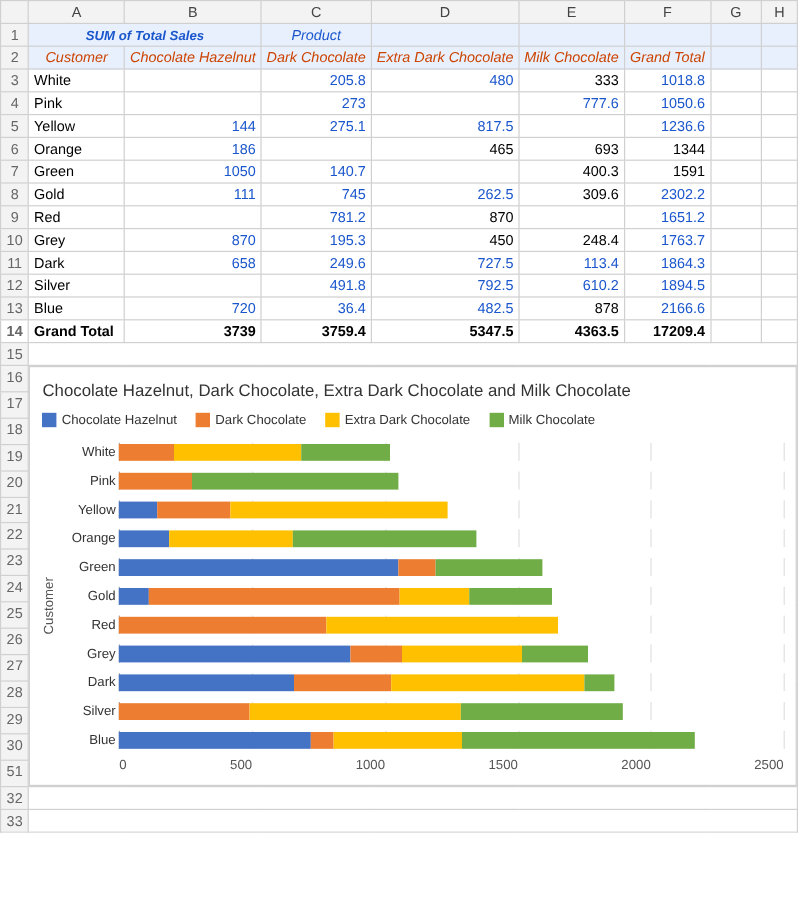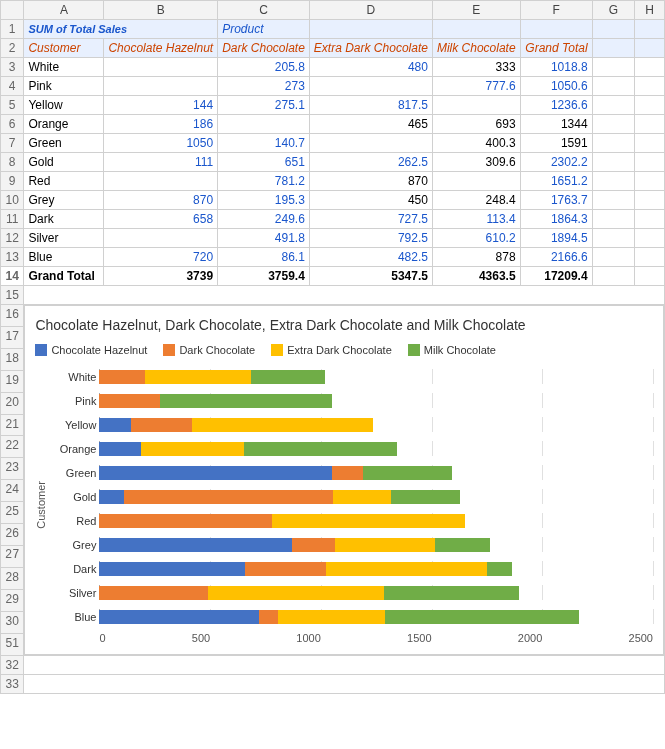--- a/index.html
+++ b/index.html
@@ -42,20 +42,21 @@
     .cell-b { width: 72px; text-align: right; }
     .cell-c { width: 72px; text-align: right; }
     .cell-d { width: 72px; text-align: right; }
     .cell-e { width: 72px; text-align: right; }
     .cell-f { width: 72px; text-align: right; }
     .cell-h { width: 30px; }
 
     .header-cell {
       background: #e8f0fe;
       vertical-align: top;
+      text-align: center;
     }
     .sum-label {
       color: #1a56cc;
       font-style: italic;
       font-weight: bold;
       font-size: 11px;
     }
     .product-label {
       color: #1a56cc;
       font-style: italic;
@@ -263,21 +264,21 @@
       <td class="cell-d"></td>
       <td class="cell-e">400.3</td>
       <td class="cell-f">1591</td>
       <td></td>
       <td class="cell-h"></td>
     </tr>
     <tr>
       <td class="row-num">8</td>
       <td class="cell-a">Gold</td>
       <td class="cell-b data-blue">111</td>
-      <td class="cell-c data-blue">651</td>
+      <td class="cell-c data-blue">745</td>
       <td class="cell-d data-blue">262.5</td>
       <td class="cell-e">309.6</td>
       <td class="cell-f data-blue">2302.2</td>
       <td></td>
       <td class="cell-h"></td>
     </tr>
     <tr>
       <td class="row-num">9</td>
       <td class="cell-a">Red</td>
       <td class="cell-b"></td>
@@ -318,21 +319,21 @@
       <td class="cell-d data-blue">792.5</td>
       <td class="cell-e data-blue">610.2</td>
       <td class="cell-f data-blue">1894.5</td>
       <td></td>
       <td class="cell-h"></td>
     </tr>
     <tr>
       <td class="row-num">13</td>
       <td class="cell-a">Blue</td>
       <td class="cell-b data-blue">720</td>
-      <td class="cell-c data-blue">86.1</td>
+      <td class="cell-c data-blue">36.4</td>
       <td class="cell-d data-blue">482.5</td>
       <td class="cell-e">878</td>
       <td class="cell-f data-blue">2166.6</td>
       <td></td>
       <td class="cell-h"></td>
     </tr>
 
     <tr class="grand-total-row">
       <td class="row-num">14</td>
       <td class="cell-a">Grand Total</td>

